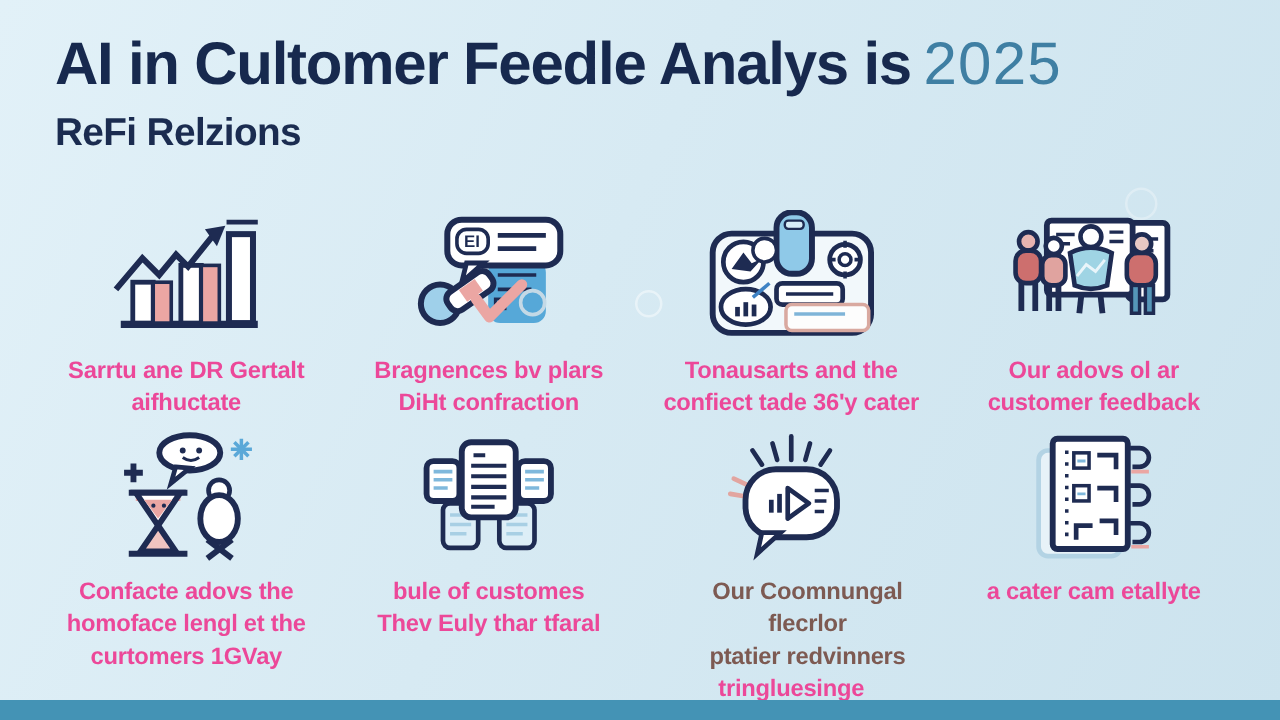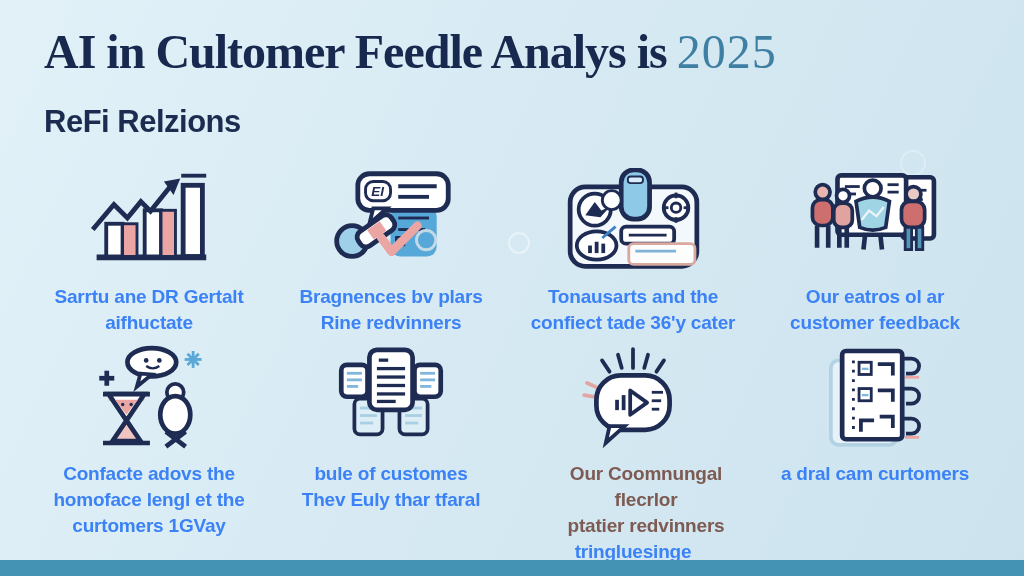--- a/index.html
+++ b/index.html
@@ -9,33 +9,33 @@
     font-family:"Liberation Sans","DejaVu Sans",sans-serif;
   }
   .bg-circle{position:absolute;border-radius:50%;border:2px solid rgba(255,255,255,.45);}
   .bg-c1{left:596px;top:198px;width:26px;height:26px;}
   .bg-c2{left:508px;top:232px;width:18px;height:18px;}
   .bg-c3{left:900px;top:150px;width:22px;height:22px;border-color:rgba(255,255,255,.3);}
 
   .header{position:absolute;left:44px;top:24px;}
   .title{
     font-size:48px;font-weight:700;letter-spacing:-1px;color:#17294e;
-    white-space:nowrap;line-height:56px;font-family:Liberation Serif, serif;
+    white-space:nowrap;line-height:56px;
   }
   .title .year{color:#3f7fa3;font-weight:500;margin-left:10px;letter-spacing:1px;}
-  .subtitle{font-size:31px;font-weight:700;color:#1b2c50;margin-top:24px;letter-spacing:-0.5px;}
+  .subtitle{font-size:31px;font-weight:700;color:#1b2c50;margin-top:8px;letter-spacing:-0.5px;}
 
   .grid{
     position:absolute;left:28px;top:168px;width:968px;
     display:grid;grid-template-columns:repeat(4,1fr);grid-auto-rows:177px;
   }
   .cell{display:flex;flex-direction:column;align-items:center;}
-  .iconbox{height:104px;display:flex;align-items:flex-start;justify-content:center;margin-bottom:12px;font-style:italic;}
+  .iconbox{height:104px;display:flex;align-items:center;justify-content:center;margin-bottom:12px;}
   .cap{
-    font-size:19px;font-weight:700;color:#3b82f6;line-height:26px;text-align:center;
+    font-size:19px;font-weight:700;color:#ec4899;line-height:26px;text-align:center;
     letter-spacing:-0.2px;
   }
   .cap.maroon{color:#7d5a52;margin-left:26px;}
 
   .footer-bar{position:absolute;left:0;bottom:0;width:1024px;height:16px;background:#4493b5;}
 
   svg{display:block;}
 </style>
 </head>
 <body>
@@ -87,21 +87,21 @@
         <circle cx="24" cy="74" r="16" fill="#9fd0ea" stroke="#1e2b52" stroke-width="5"></circle>
         <g transform="rotate(-35 48 64)">
           <rect x="28" y="55" width="42" height="18" rx="7" fill="#ffffff" stroke="#1e2b52" stroke-width="5"></rect>
           <rect x="42" y="58" width="16" height="12" fill="#eba6a3"></rect>
         </g>
         <polyline points="54,70 65,85 92,58" fill="none" stroke="#eba6a3" stroke-width="9" stroke-linecap="round" stroke-linejoin="round"></polyline>
         <circle cx="101" cy="73" r="10" fill="none" stroke="#c4d9e6" stroke-width="3"></circle>
       </svg>
     </div>
     <div class="cap">Bragnences bv plars</div>
-    <div class="cap">Rine redvinners</div>
+    <div class="cap">DiHt confraction</div>
   </div>
 
   <div class="cell">
     <div class="iconbox">
       <svg width="145" height="104" viewBox="0 0 150 110">
         <rect x="8" y="20" width="134" height="84" rx="16" fill="#f2f8fb" stroke="#1e2b52" stroke-width="5"></rect>
         <rect x="62" y="2" width="30" height="52" rx="13" fill="#8fc9e8" stroke="#1e2b52" stroke-width="5"></rect>
         <rect x="69" y="9" width="16" height="7" rx="3" fill="#d7ecf7" stroke="#1e2b52" stroke-width="2"></rect>
         <circle cx="34" cy="44" r="17" fill="#ffffff" stroke="#1e2b52" stroke-width="4"></circle>
         <polygon points="24,50 34,36 41,45 50,41 40,52" fill="#1e2b52"></polygon>
@@ -150,21 +150,21 @@
         <circle cx="40" cy="30" r="7" fill="#ffffff" stroke="#1e2b52" stroke-width="4"></circle>
         <rect x="30" y="38" width="20" height="26" rx="8" fill="#e0a39f" stroke="#1e2b52" stroke-width="4"></rect>
         <line x1="36" y1="64" x2="36" y2="86" stroke="#1e2b52" stroke-width="5"></line>
         <line x1="44" y1="64" x2="44" y2="86" stroke="#1e2b52" stroke-width="5"></line>
         <circle cx="116" cy="28" r="8" fill="#e8c9c4" stroke="#1e2b52" stroke-width="4"></circle>
         <rect x="103" y="36" width="25" height="28" rx="9" fill="#cd6f6e" stroke="#1e2b52" stroke-width="4"></rect>
         <rect x="107" y="64" width="7" height="24" fill="#5596b8" stroke="#1e2b52" stroke-width="3"></rect>
         <rect x="119" y="64" width="7" height="24" fill="#5596b8" stroke="#1e2b52" stroke-width="3"></rect>
       </svg>
     </div>
-    <div class="cap">Our eatros ol ar</div>
+    <div class="cap">Our adovs ol ar</div>
     <div class="cap">customer feedback</div>
   </div>
 
   <div class="cell">
     <div class="iconbox">
       <svg width="122" height="104" viewBox="0 0 130 110">
         <line x1="20" y1="27" x2="20" y2="43" stroke="#1e2b52" stroke-width="5"></line>
         <line x1="12" y1="35" x2="28" y2="35" stroke="#1e2b52" stroke-width="5"></line>
         <g stroke="#5aa8d8" stroke-width="3">
           <line x1="112" y1="6" x2="112" y2="24"></line>
@@ -273,18 +273,18 @@
         <rect x="48" y="18" width="13" height="13" fill="none" stroke="#1e2b52" stroke-width="3"></rect>
         <line x1="51" y1="25" x2="58" y2="25" stroke="#7fb8dc" stroke-width="2.5"></line>
         <rect x="48" y="46" width="13" height="13" fill="none" stroke="#1e2b52" stroke-width="3"></rect>
         <line x1="51" y1="53" x2="58" y2="53" stroke="#7fb8dc" stroke-width="2.5"></line>
         <polyline points="68,20 84,20 84,32" fill="none" stroke="#1e2b52" stroke-width="4"></polyline>
         <polyline points="68,48 84,48 84,60" fill="none" stroke="#1e2b52" stroke-width="4"></polyline>
         <polyline points="50,92 50,80 64,80" fill="none" stroke="#1e2b52" stroke-width="4"></polyline>
         <polyline points="70,76 84,76 84,88" fill="none" stroke="#1e2b52" stroke-width="4"></polyline>
       </svg>
     </div>
-    <div class="cap">a dral cam curtomers</div>
+    <div class="cap">a cater cam etallyte</div>
   </div>
 
 </div>
 
 <div class="footer-bar"></div>
 
 </body></html>

